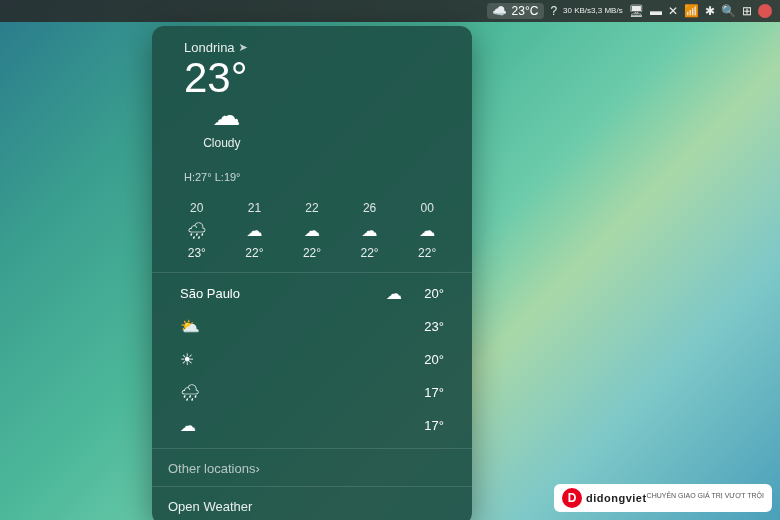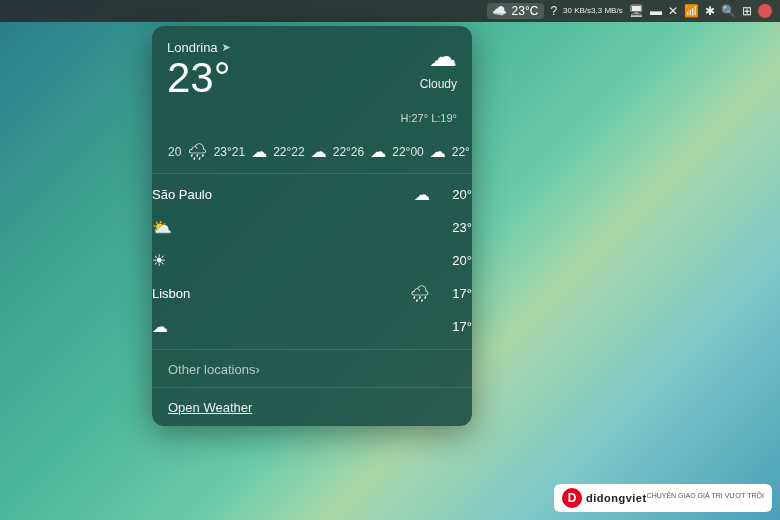--- a/index.html
+++ b/index.html
@@ -69,24 +69,25 @@
       background: rgba(30, 80, 70, 0.92);
       backdrop-filter: blur(20px);
       border-radius: 12px;
       overflow: hidden;
       color: white;
       z-index: 200;
       box-shadow: 0 8px 32px rgba(0,0,0,0.4);
     }
 
     .current-weather {
-      padding: 14px 15px 10px;
+      padding: 14px 32px 10px;
       display: flex;
       justify-content: space-between;
       align-items: flex-start;
+      flex-direction: column;
     }
 
     .city-row {
       display: flex;
       align-items: center;
       gap: 4px;
       font-size: 13px;
       font-weight: 500;
       opacity: 0.9;
       margin-bottom: 2px;
@@ -134,21 +135,21 @@
     }
 
     .hourly-row {
       display: flex;
       justify-content: space-between;
       align-items: center;
     }
 
     .hour-col {
       display: flex;
-      flex-direction: row;
+      flex-direction: column;
       align-items: center;
       gap: 6px;
       flex: 1;
     }
 
     .hour-label {
       font-size: 12px;
       opacity: 0.85;
       font-weight: 500;
     }
@@ -163,21 +164,21 @@
     }
 
     
     .city-list {
       padding: 4px 0;
     }
 
     .city-row-item {
       display: flex;
       align-items: center;
-      padding: 7px 0;
+      padding: 7px 28px;
       justify-content: space-between;
     }
 
     .city-name {
       font-size: 13px;
       flex: 1;
     }
 
     .city-weather-icon {
       font-size: 16px;
@@ -214,21 +215,20 @@
     }
 
     .open-weather-row {
       padding: 10px 16px;
       border-top: 1px solid rgba(255,255,255,0.12);
     }
 
     .open-weather-label {
       font-size: 13px;
       opacity: 0.9;
-      text-decoration: underline;
     }
 
     
     .watermark {
       position: absolute;
       bottom: 8px;
       right: 8px;
       background: white;
       border-radius: 6px;
       padding: 4px 8px;
@@ -352,21 +352,20 @@
       </div>
       <div class="city-row-item">
         <span class="city-weather-icon">⛅</span>
         <span class="city-temp">23°</span>
       </div>
       <div class="city-row-item">
         <span class="city-weather-icon">☀</span>
         <span class="city-temp">20°</span>
       </div>
       <div class="city-row-item">
-        <span class="city-name">Lisbon</span>
         <span class="city-weather-icon">🌧</span>
         <span class="city-temp">17°</span>
       </div>
       <div class="city-row-item">
         <span class="city-weather-icon">☁</span>
         <span class="city-temp">17°</span>
       </div>
     </div>
 
   <div class="divider"></div>

